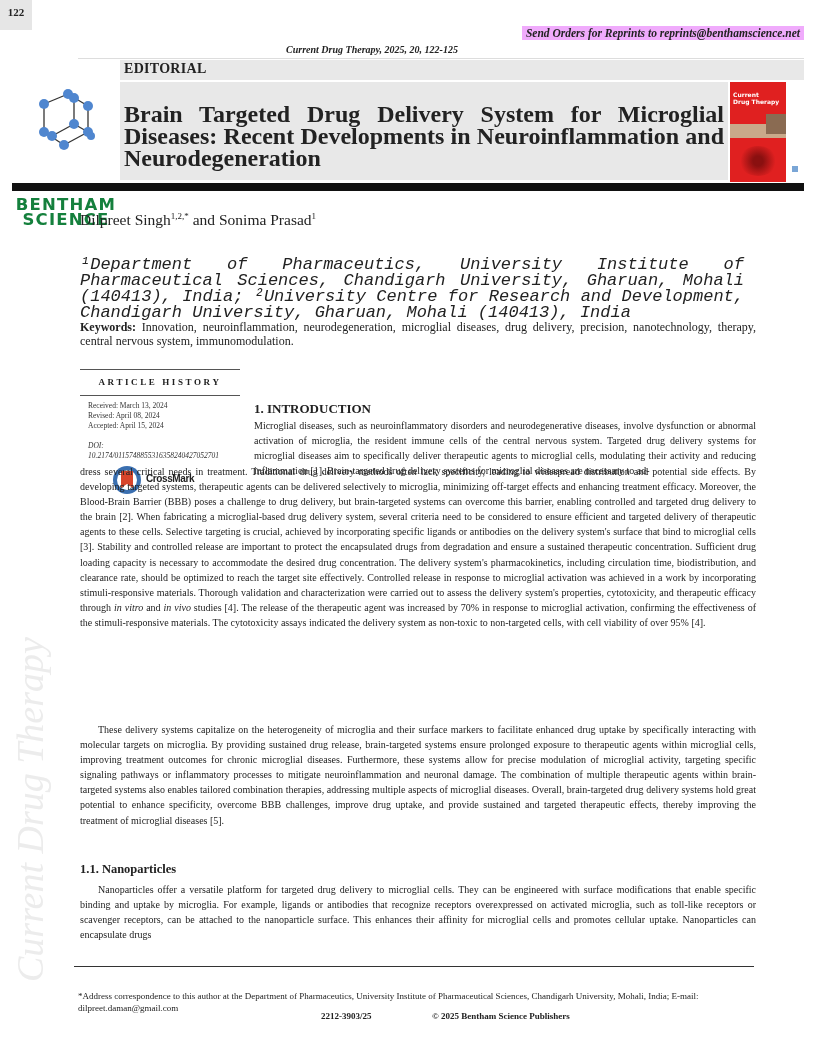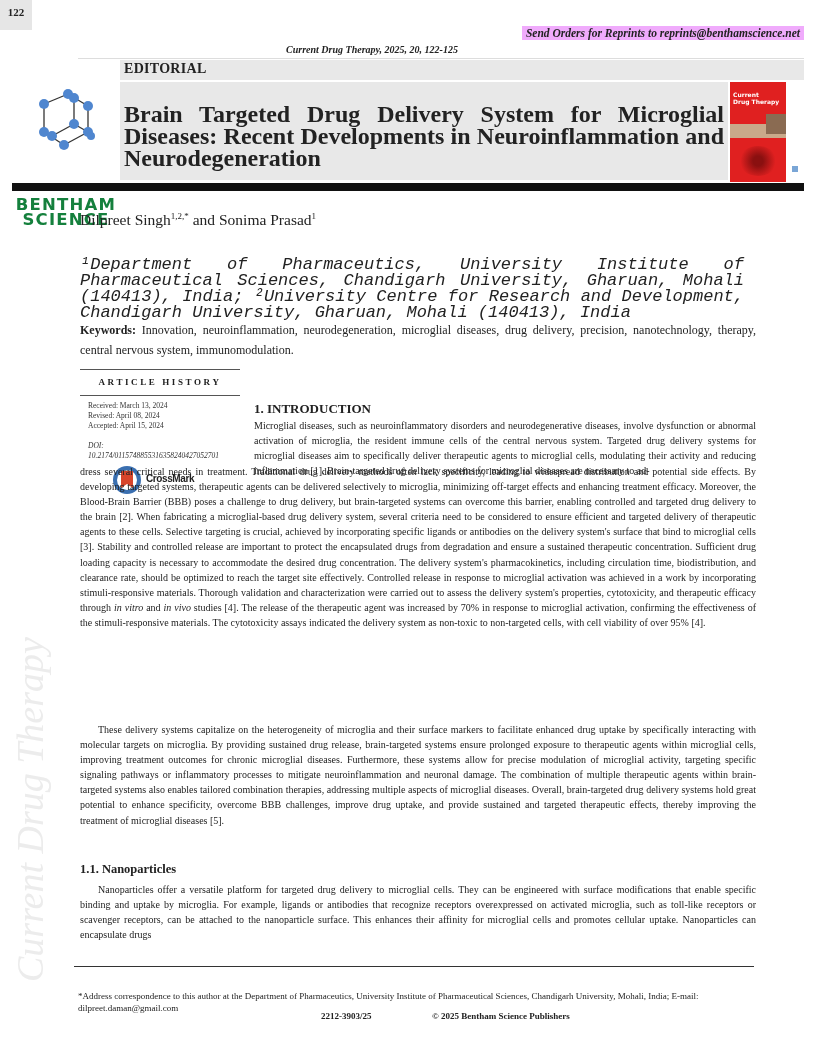--- a/index.html
+++ b/index.html
@@ -16,21 +16,21 @@
   .title-bar { left:120px; top:82px; width:608px; height:98px; background:#e8e8e8; }
   .title { left:124px; top:103px; width:600px; font-size:24px; font-weight:bold; line-height:22px; text-align:justify; text-align-last:left; }
   .logo { left:12px; top:82px; width:108px; height:100px; }
   .logo-text { left:12px; top:149px; width:108px; font-family:"DejaVu Sans", sans-serif; font-weight:bold; color:#15803d; font-size:16.5px; line-height:15px; letter-spacing:1.2px; text-align:center;margin-top:48px; }
   .cover { left:730px; top:82px; width:56px; height:100px; background:#e02020; overflow:hidden; }
   .cover-title { left:3px; top:9px; color:#fff; font-family:"DejaVu Sans", sans-serif; font-weight:bold; font-size:6px; line-height:7px; }
   .black-bar { left:12px; top:183px; width:792px; height:8px; background:#111; }
   .authors { left:80px; top:211px; font-size:15.5px; }
   .authors sup { font-size:9px; }
   .affil { left:80px; top:257px; width:664px; font-size:17px; font-style:italic; line-height:16px; text-align:justify;font-family:Liberation Mono, monospace; }
-  .keywords { left:80px; top:320px; width:676px; font-size:12px; line-height:20px; text-align:justify; }
+  .keywords { left:80px; top:320px; width:676px; font-size:12px; line-height:14px; text-align:justify; }
   .hist-rule-top { left:80px; top:369px; width:160px; height:1px; background:#555; }
   .hist-title { left:80px; top:377px; width:160px; text-align:center; font-size:9px; font-weight:bold; letter-spacing:2.6px; }
   .hist-rule-bot { left:80px; top:395px; width:160px; height:1px; background:#555; }
   .hist-item { left:88px; font-size:7.5px; color:#333; }
   .doi-label { left:88px; top:441px; font-size:7.5px; font-style:italic; color:#333; }
   .doi-val { left:88px; top:451px; font-size:7.5px; font-style:italic; color:#333; }
   .crossmark-icon { left:112px; top:465px; width:30px; height:30px; }
   .crossmark-label { left:146px; top:473px; font-size:10px; font-family:"Liberation Sans", sans-serif; font-weight:bold; letter-spacing:-0.4px; }
   .sec-head { font-size:13px; font-weight:bold; }
   .intro-head { left:254px; top:401px; }

